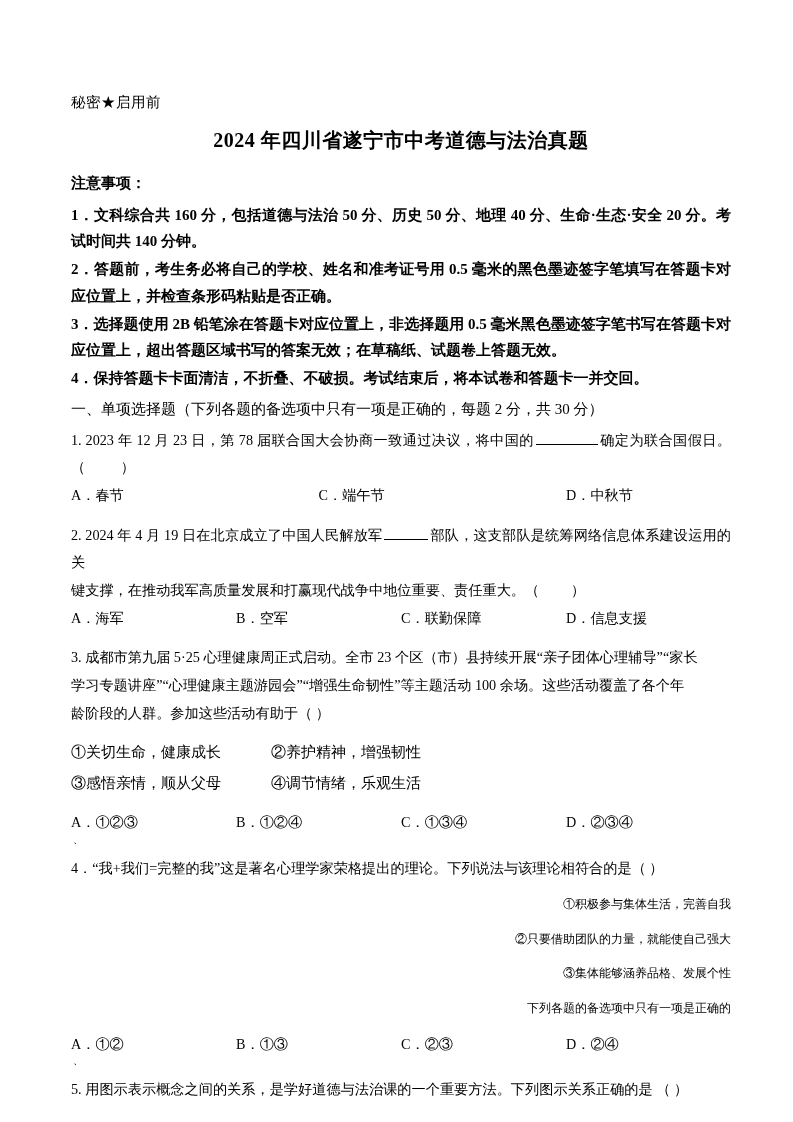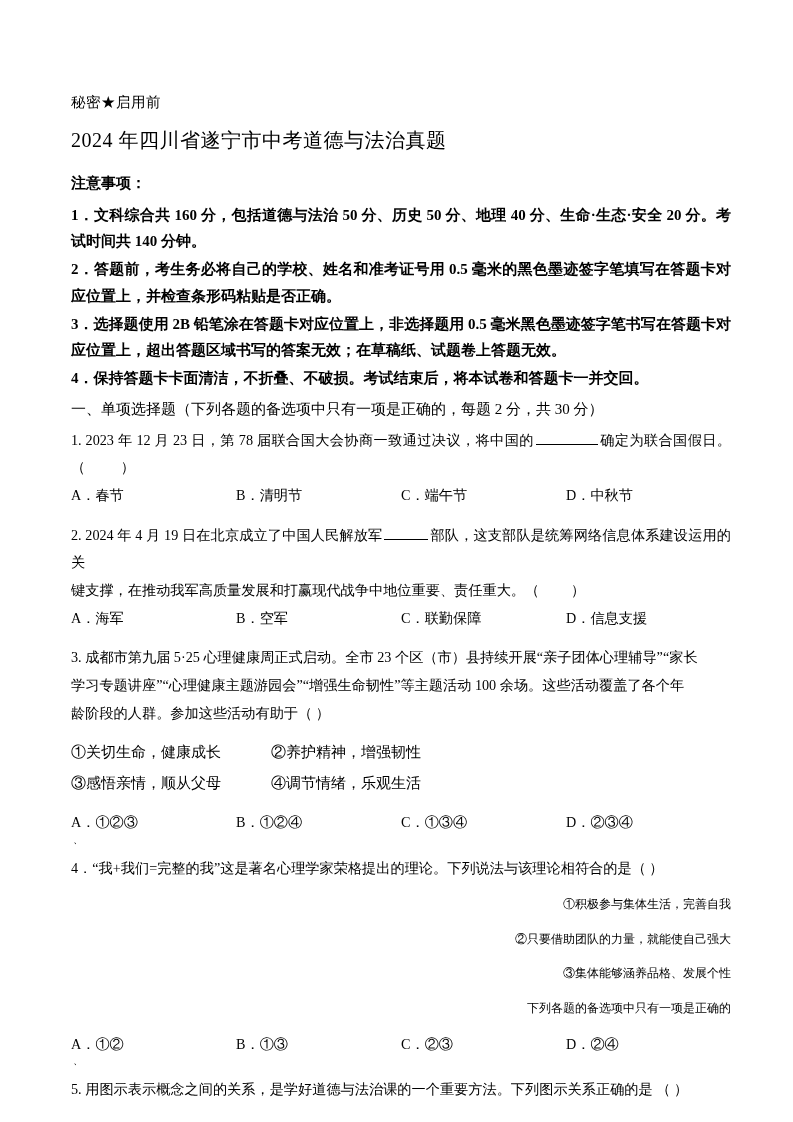--- a/index.html
+++ b/index.html
@@ -30,22 +30,23 @@
     width: 660px;
     margin-top: 36px;
   }
   .secret-line {
     font-size: 14.5px;
     letter-spacing: 0.5px;
     margin: 0 0 14px 0;
     line-height: 1.4;
   }
   .doc-title {
+    text-align: center;
     font-size: 20px;
-    font-weight: normal;
+    font-weight: bold;
     letter-spacing: 0.5px;
     margin: 6px 0 18px 0;
     line-height: 1.4;
   }
   .notice-heading {
     font-size: 15px;
     font-weight: bold;
     margin: 0 0 7px 0;
     line-height: 1.5;
   }
@@ -138,21 +139,20 @@
     <div class="notice-item">4．保持答题卡卡面清洁，不折叠、不破损。考试结束后，将本试卷和答题卡一并交回。</div>
 
     <div class="section-heading">一、单项选择题（下列各题的备选项中只有一项是正确的，每题 2 分，共 30 分）</div>
 
     <div class="q">
       <div class="q-stem">
         <span>1. 2023 年 12 月 23 日，第 78 届联合国大会协商一致通过决议，将中国的</span><span class="blank-long"></span><span>确定为联合国假日。（</span><span>&nbsp;&nbsp;&nbsp;&nbsp;&nbsp;&nbsp;&nbsp;&nbsp;&nbsp;&nbsp;）</span>
       </div>
       <div class="opt-row">
         <div>A．春节</div>
-        <div>B．清明节</div>
         <div>C．端午节</div>
         <div>D．中秋节</div>
       </div>
     </div>
 
     <div class="q-gap"></div>
 
     <div class="q">
       <div class="q-stem">
         <span>2. 2024 年 4 月 19 日在北京成立了中国人民解放军</span><span class="blank-mid"></span><span>部队，这支部队是统筹网络信息体系建设运用的关</span>

